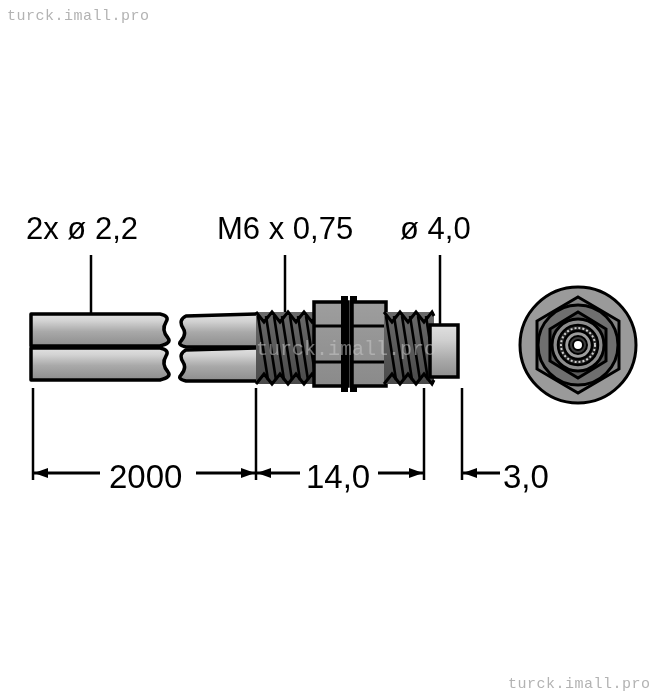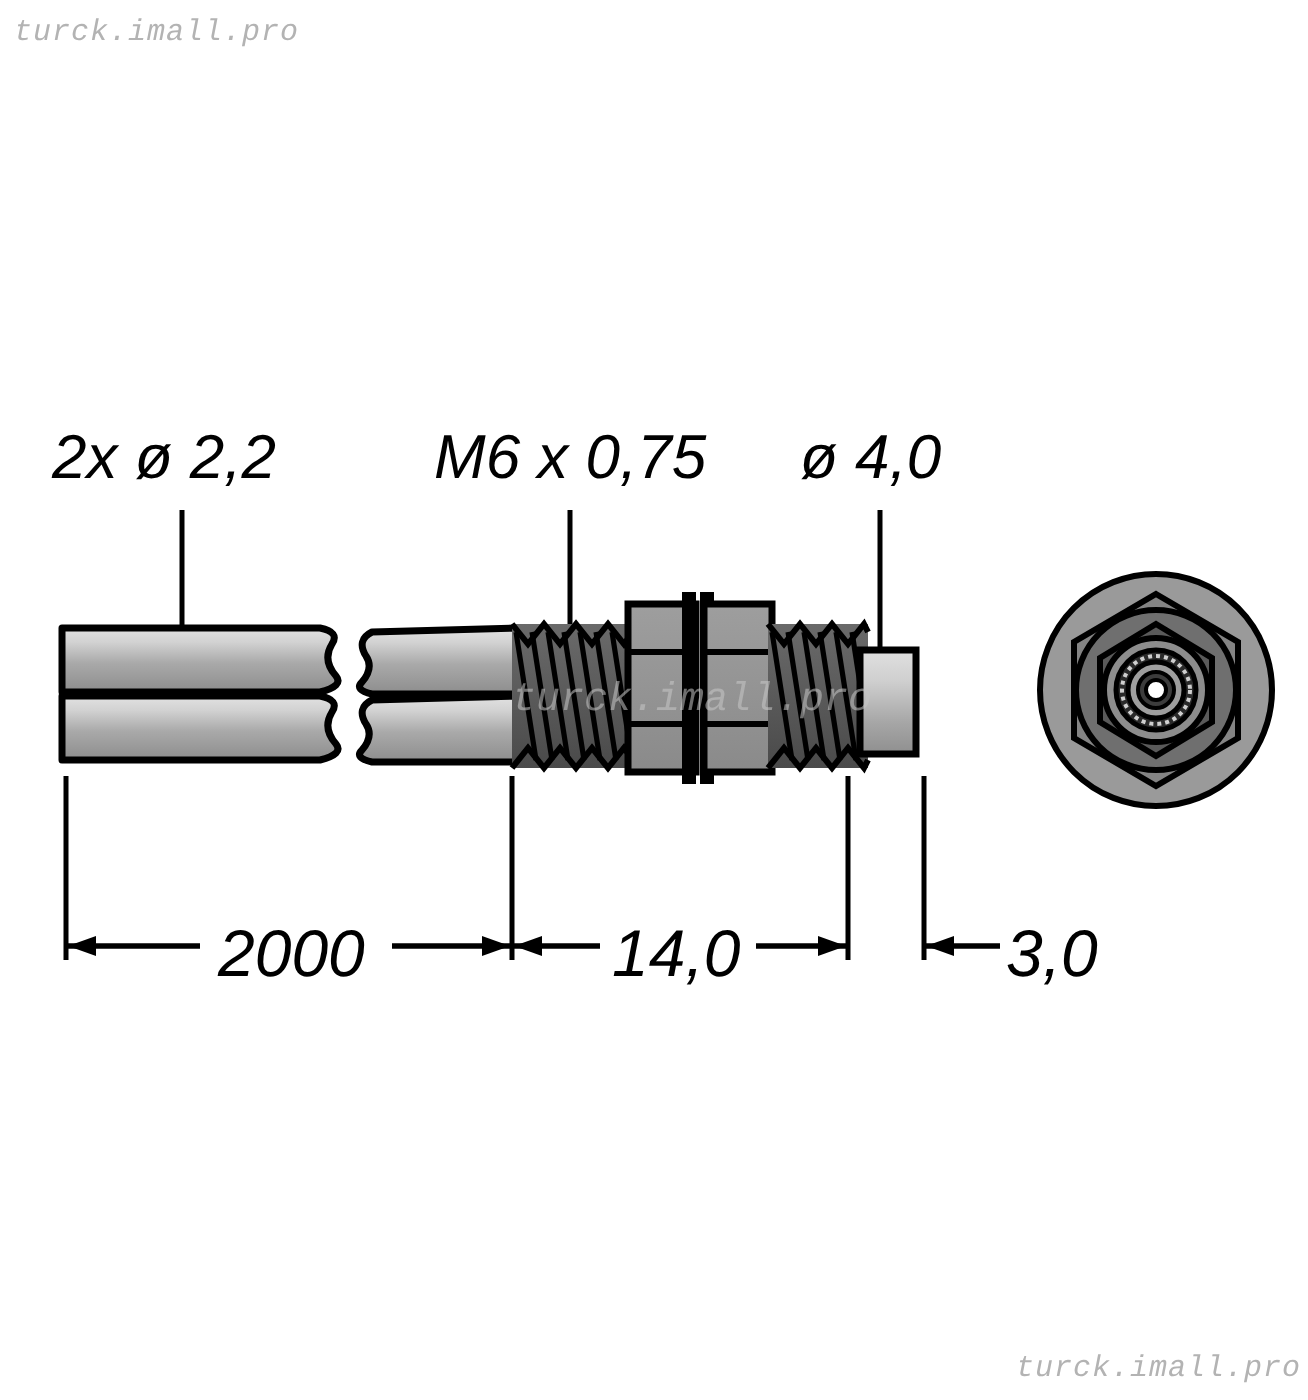--- a/index.html
+++ b/index.html
@@ -14,21 +14,20 @@
     position: relative;
     overflow: hidden;
     font-family: "Liberation Sans", sans-serif;
   }
   #drawing-root {
     position: absolute;
     left: 0;
     top: 0;
     width: 640px;
     height: 700px;
-    font-style: italic;
   }
   .watermark {
     position: absolute;
     font-family: "Liberation Mono", "DejaVu Sans Mono", monospace;
     font-size: 15px;
     letter-spacing: 0.5px;
     color: #b3b3b3;
     white-space: nowrap;
     user-select: none;
   }

